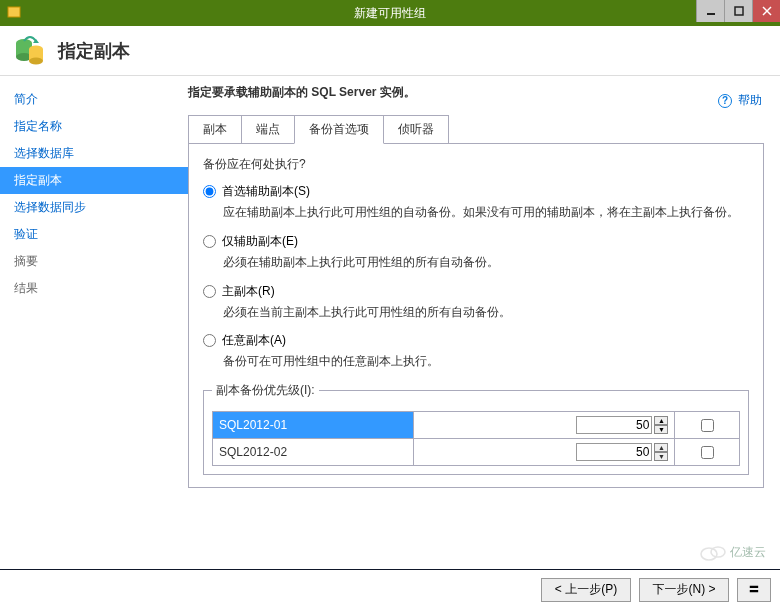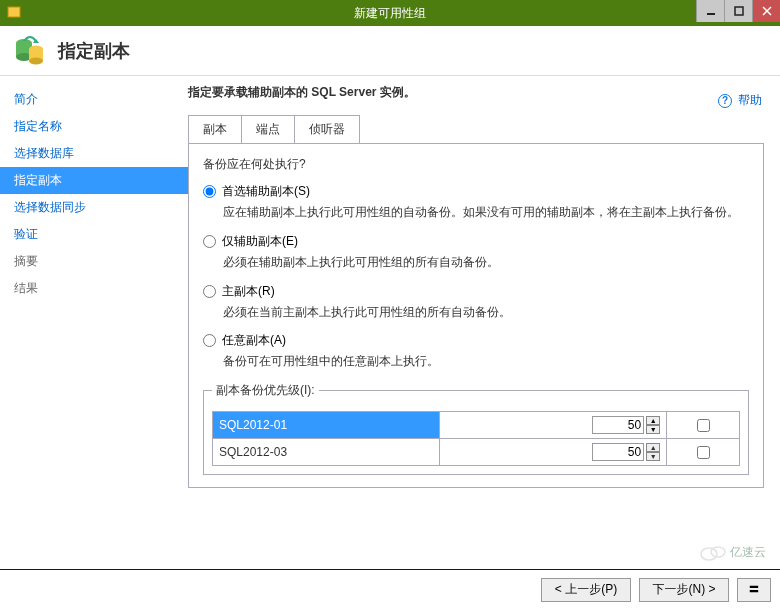--- a/index.html
+++ b/index.html
@@ -30,21 +30,21 @@
 .opt .r{width:13px;height:13px;}
 .optlab{font-weight:normal;}
 .optdesc{margin:0 0 12px 20px;color:#333;line-height:1.4;}
 fieldset{border:1px solid #aab;padding:8px;margin-top:4px;}
 legend{padding:0 4px;color:#333;}
 .tbl{width:100%;border-collapse:collapse;margin-top:4px;}
 .tbl th,.tbl td{border:1px solid #aab;padding:4px 6px;text-align:left;font-weight:normal;color:#333;}
 .tbl th{background:#fff;}
 .tr-sel td{background:#3399ff;color:#fff;}
 .prio{display:flex;justify-content:flex-end;align-items:center;gap:2px;}
-.prio input{width:52px;text-align:right;border:1px solid #999;padding:1px 2px;}
+.prio input{width:76px;text-align:right;border:1px solid #999;padding:1px 2px;}
 .spin{display:flex;flex-direction:column;}
 .spin div{width:14px;height:9px;border:1px solid #888;background:#eee;font-size:7px;line-height:7px;text-align:center;cursor:pointer;}
 .chk{display:block;margin:0 auto;}
 .footer{height:40px;border-top:1px solid #0f172a;display:flex;align-items:center;justify-content:flex-end;padding:0 9px;gap:8px;}
 .btn{min-width:90px;height:24px;border:1px solid #999;background:#eee;cursor:pointer;}
 .watermark{position:absolute;right:14px;bottom:48px;opacity:.4;display:flex;align-items:center;gap:4px;color:#14532d;font-size:16px;}
 </style>
 </head>
 <body>
 
@@ -107,20 +107,21 @@
     <div class="side-item gray">摘要</div>
     <div class="side-item gray">结果</div>
   </div>
 
   <div class="main">
     <div class="maindesc">指定要承载辅助副本的 SQL Server 实例。</div>
 
     <div class="tabs">
       <div class="tab">副本</div>
       <div class="tab">端点</div>
+      <div class="tab active">备份首选项</div>
       <div class="tab">侦听器</div>
     </div>
 
     <div class="tabbody">
       <div class="q">备份应在何处执行?</div>
 
       <div class="opt">
         <input type="radio" class="r" name="bk" checked="" style="">
         <span class="optlab">首选辅助副本(S)</span>
       </div>
@@ -157,21 +158,21 @@
                   <div>▲</div>
                   <div>▼</div>
                 </div>
               </div>
             </td>
             <td style="background:#fff;text-align:center">
                   <input type="checkbox" class="chk" style="">
                 </td>
           </tr>
           <tr>
-            <td>SQL2012-03</td>
+            <td>SQL2012-02</td>
             <td>
               <div class="prio">
                 <input value="50" style="">
                 <div class="spin">
                   <div>▲</div>
                   <div>▼</div>
                 </div>
               </div>
             </td>
             <td style="text-align:center">

